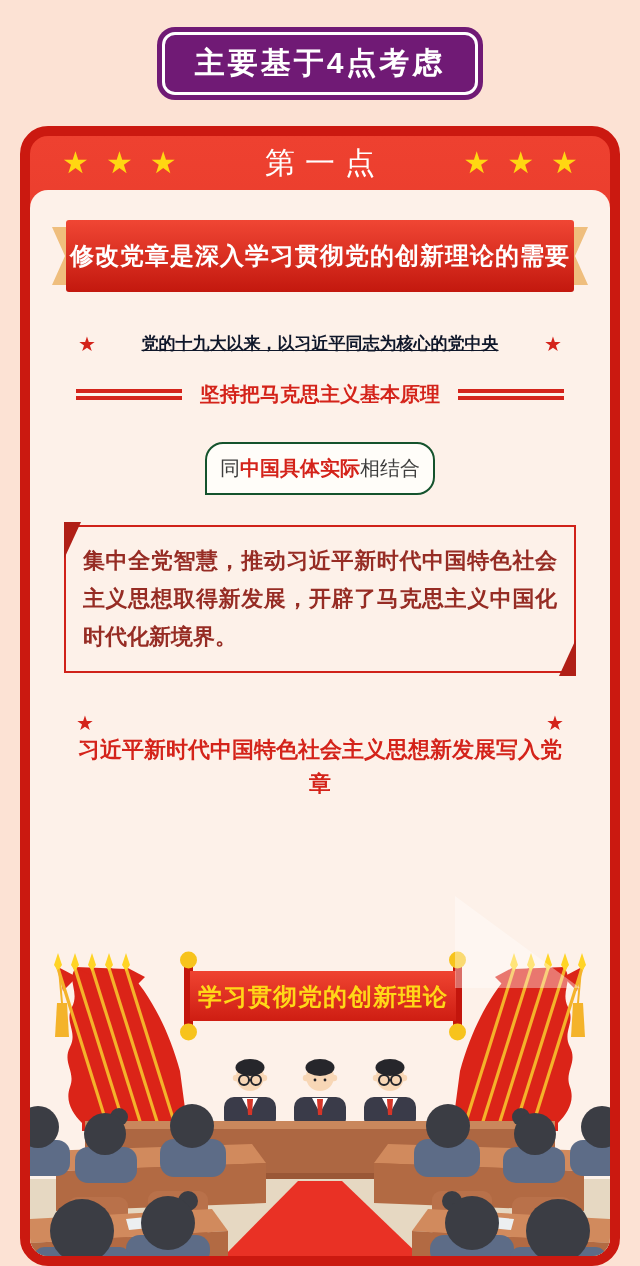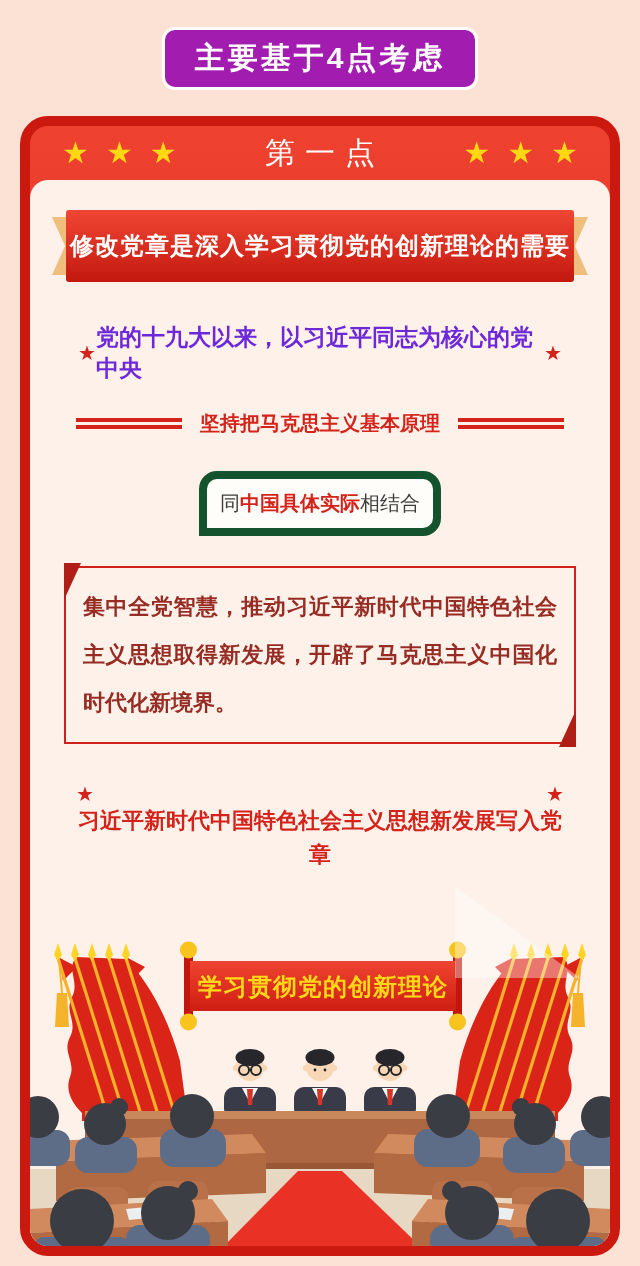--- a/index.html
+++ b/index.html
@@ -5,21 +5,21 @@
   html,body{margin:0;padding:0;}
   body{
     width:640px;height:1266px;
     background:#fce2d4;
     font-family:"Liberation Sans","DejaVu Sans",sans-serif;
     overflow:hidden;
   }
   
   .top-btn{
     width:fit-content;margin:27px auto 0;
-    background:#a21caf;border-radius:18px;
+    background:#701a75;border-radius:18px;padding:5px;
   }
   .top-btn-inner{
     border:3px solid #ffffff;border-radius:13px;
     padding:8px 30px;color:#ffffff;font-size:30px;font-weight:bold;letter-spacing:3px;
   }
   
   .card{
     position:relative;margin:26px 20px 0;height:1140px;box-sizing:border-box;
     border:10px solid #cb1910;border-radius:28px;
     background:linear-gradient(180deg,#ee4130 0%,#c3170e 100%);
@@ -44,36 +44,36 @@
   }
   .ribbon-red{
     position:absolute;left:14px;right:14px;top:0;bottom:0;border-radius:3px;
     background:linear-gradient(180deg,#f04634 0%,#c3180e 100%);
     display:flex;align-items:center;justify-content:center;
   }
   .ribbon-red span{color:#ffffff;font-weight:bold;font-size:24px;letter-spacing:1px;}
   
   .lead{display:flex;align-items:center;justify-content:space-between;margin:40px 48px 0;flex:0 0 auto;}
   .red-star{color:#d4231a;font-size:20px;line-height:1;}
-  .lead-text{color:#6d28d9;font-size:23px;font-weight:bold;}
+  .lead-text{color:#0f172a;font-size:17px;font-weight:bold;text-decoration:underline;}
   
   .keyline{display:flex;align-items:center;justify-content:center;gap:18px;margin:26px 30px 0;flex:0 0 auto;}
   .dbar{width:106px;height:11px;box-sizing:border-box;border-top:4px solid #d4231a;border-bottom:4px solid #d4231a;}
   .keyline-text{color:#d4231a;font-size:20px;font-weight:bold;}
   
   .pills{display:flex;gap:12px;justify-content:center;margin:34px 30px 0;flex:0 0 auto;}
   .pill{
-    background:#fffdf9;border:8px solid #14532d;border-radius:18px 18px 18px 0;
+    background:#fffdf9;border:2px solid #14532d;border-radius:18px 18px 18px 0;
     padding:11px 13px;font-size:20px;color:#3d3d3d;white-space:nowrap;
   }
   .pill b{color:#d4231a;}
   
   .rbox{
     position:relative;border:2px solid #d0221a;margin:30px 34px 0;padding:15px 17px;
-    font-size:22px;font-weight:bold;color:#962c24;line-height:48px;text-align:justify;flex:0 0 auto;
+    font-size:22px;font-weight:bold;color:#962c24;line-height:38px;text-align:justify;flex:0 0 auto;
   }
   .rbox.second{margin-top:44px;}
   .rbox::before{
     content:"";position:absolute;top:-5px;left:-2px;width:17px;height:37px;
     background:#b01f16;clip-path:polygon(0 0,100% 0,0 100%);
   }
   .rbox::after{
     content:"";position:absolute;bottom:-5px;right:-2px;width:17px;height:37px;
     background:#b01f16;clip-path:polygon(100% 0,100% 100%,0 100%);
   }

